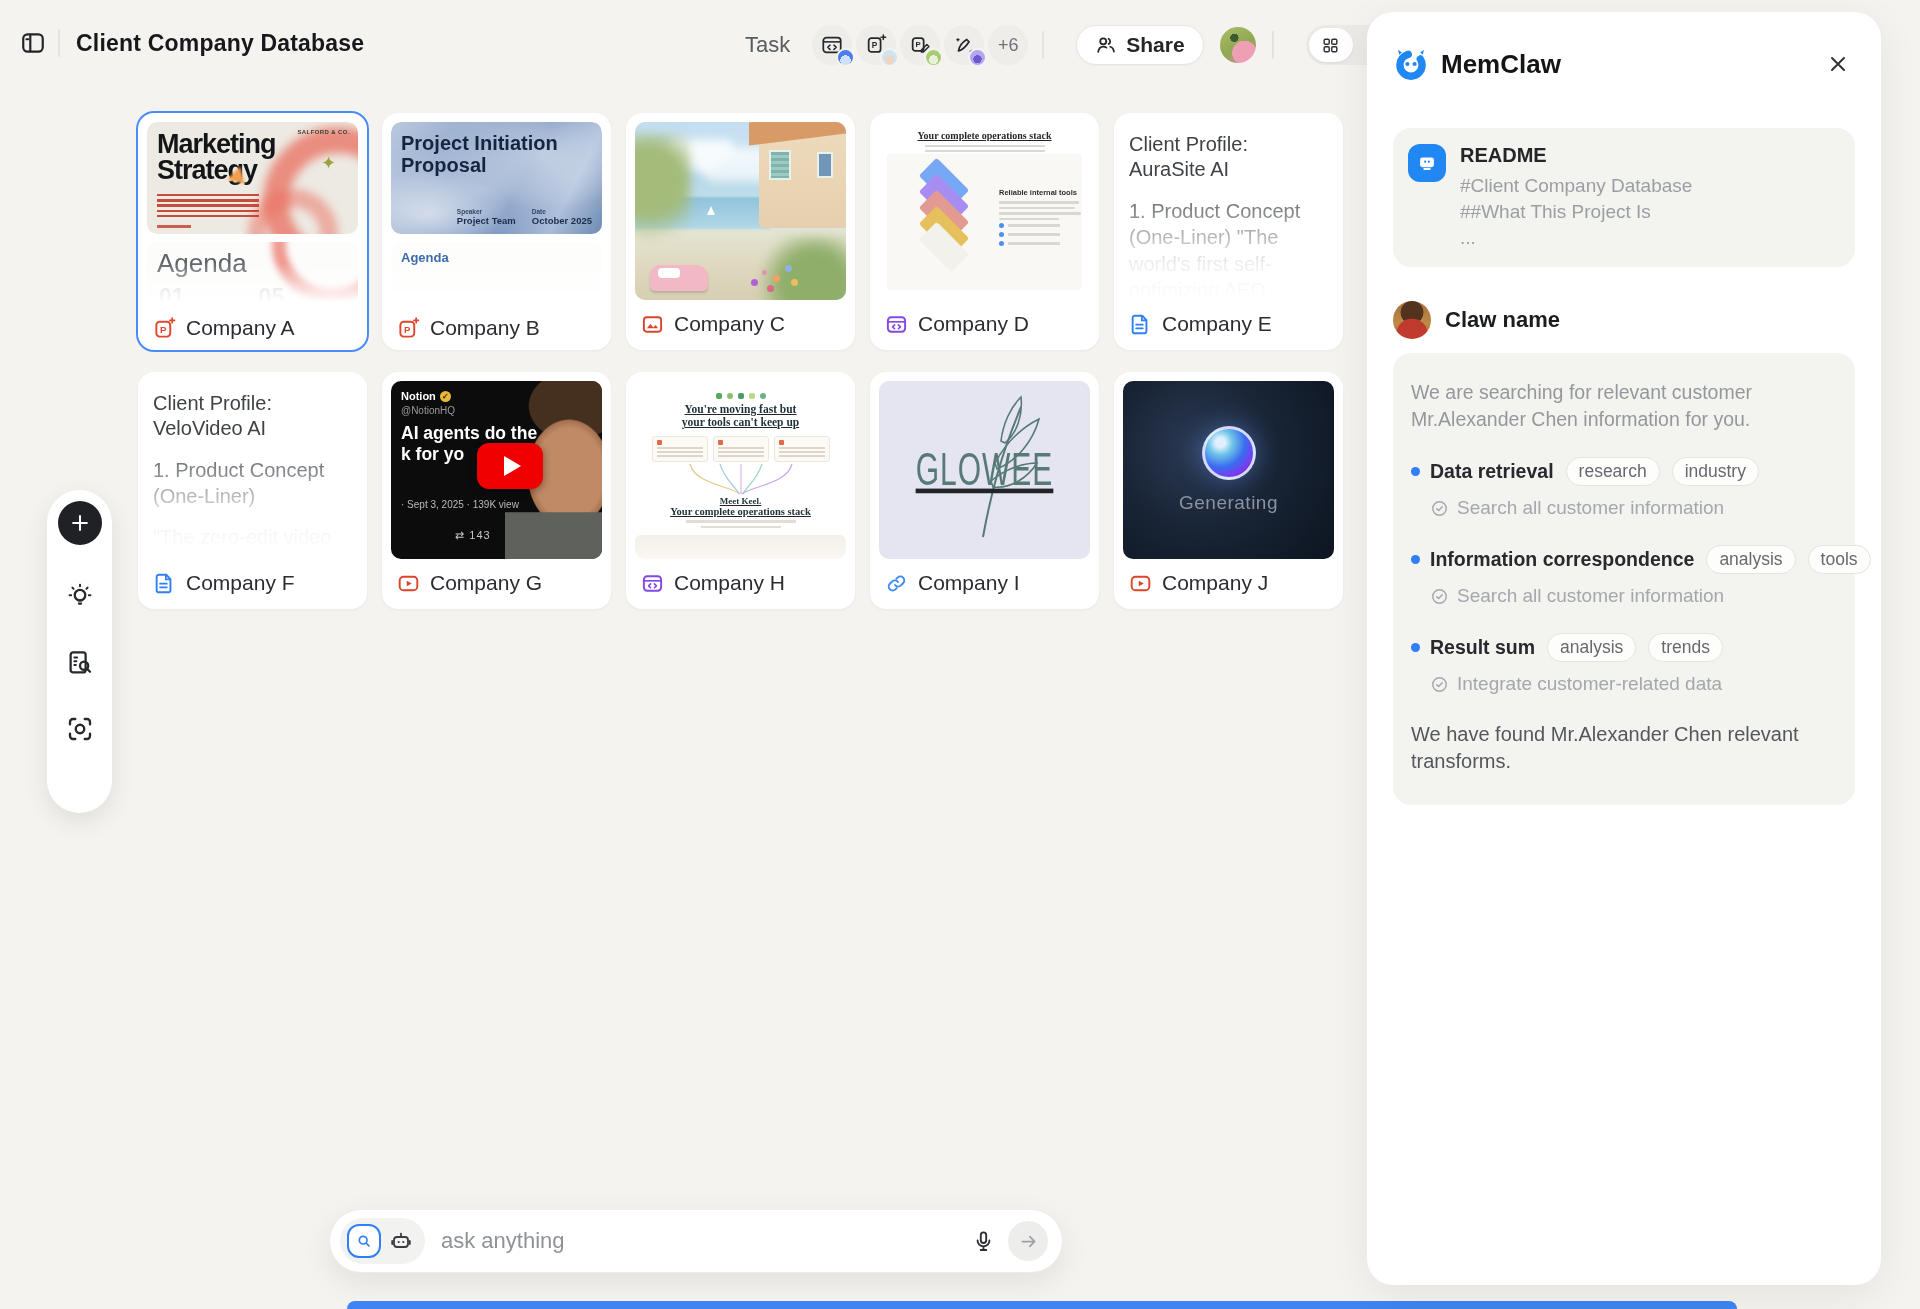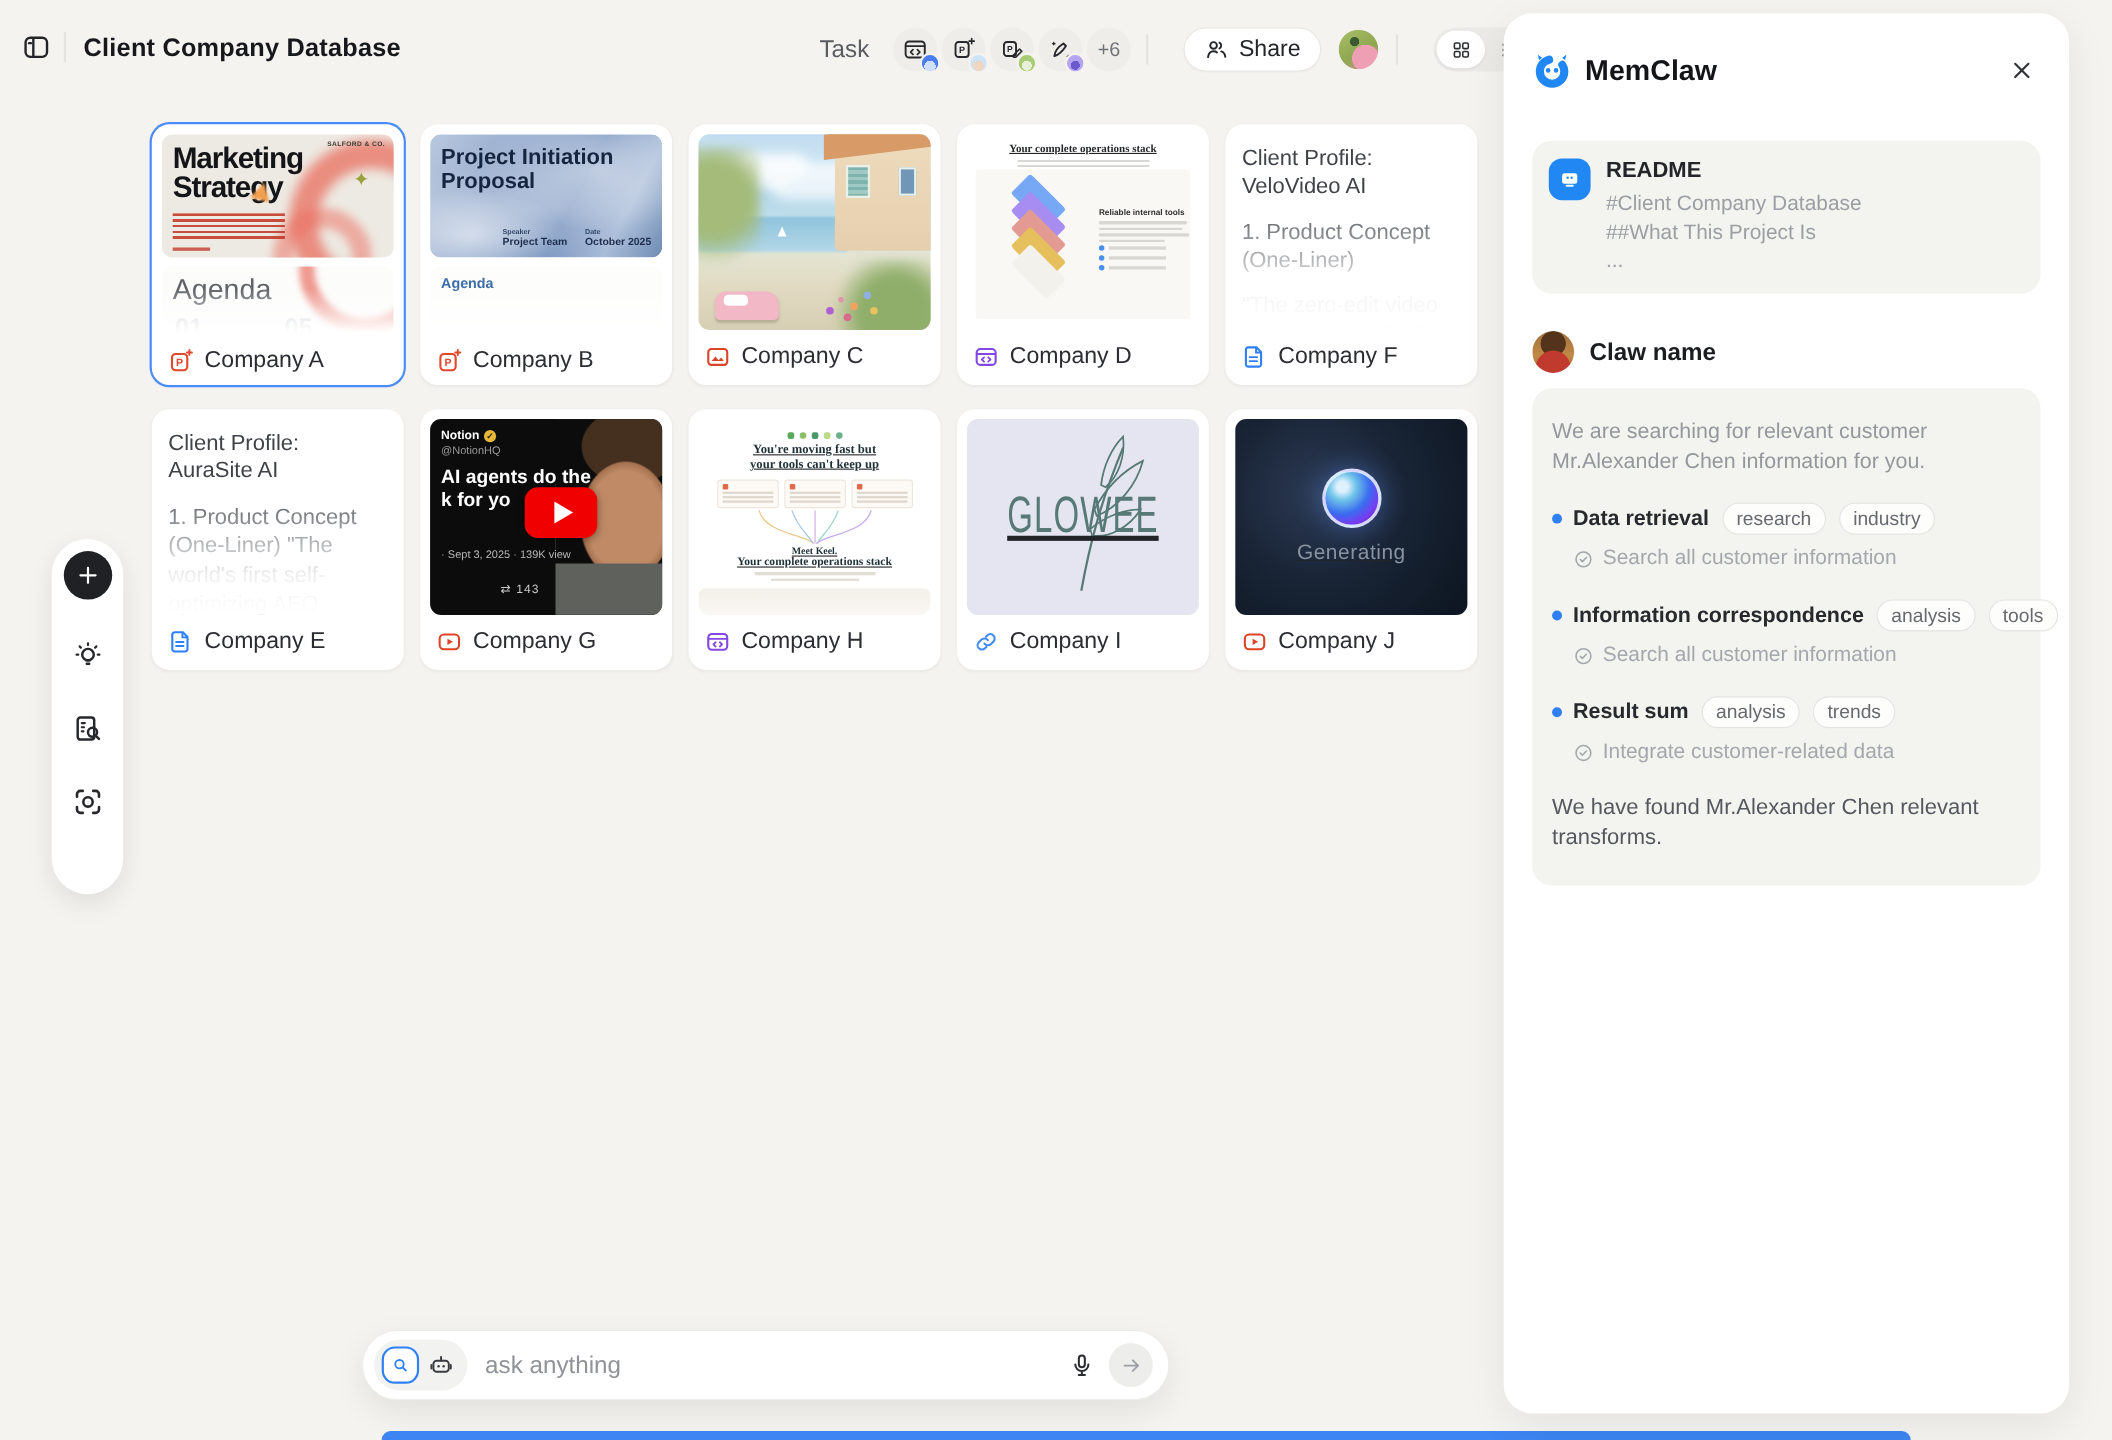--- a/index.html
+++ b/index.html
@@ -21,21 +21,21 @@
   .hdr-mid { position:absolute; left:745px; top:24px; height:42px; display:flex; align-items:center; }
   .task-label { font-size:22px; color:#595c61; margin-right:22px; }
   .chip { position:relative; width:40px; height:40px; border-radius:50%; background:#eeedea; display:flex; align-items:center; justify-content:center; margin-right:4px; cursor:pointer; }
   .chip .mini { position:absolute; right:-3px; bottom:-2px; width:19px; height:19px; border-radius:50%; border:2px solid #f4f3f0; }
   .mini.m1 { background:radial-gradient(circle at 50% 70%, #cfe0ff 0 40%, #4a7df0 41%); }
   .mini.m2 { background:radial-gradient(circle at 50% 65%, #f0d5c0 0 38%, #cde3f6 39%); }
   .mini.m3 { background:radial-gradient(circle at 50% 65%, #e8f0d8 0 36%, #a8cc74 37%); }
   .mini.m4 { background:radial-gradient(circle at 50% 62%, #6a5acd 0 34%, #b5a4f2 35%); }
   .chip.more { font-size:18px; color:#6f7277; background:#eeedea; margin-right:0; }
   .share-btn { display:flex; align-items:center; gap:9px; height:40px; padding:0 18px; background:#fff; border:1px solid #e7e6e3; border-radius:20px; margin-left:18px; cursor:pointer; box-shadow:0 1px 2px rgba(0,0,0,.03); }
-  .share-btn span { font-size:21px; font-weight:400; color:#232529; }
+  .share-btn span { font-size:21px; font-weight:700; color:#232529; }
   .hdr-avatar { width:36px; height:36px; border-radius:50%; margin-left:16px; cursor:pointer;
     background:radial-gradient(circle at 68% 72%, #ef9fb4 0 34%, transparent 35%),
                radial-gradient(circle at 40% 30%, #3c5a32 0 12%, transparent 13%),
                linear-gradient(150deg,#a9bd67 0%, #8fa851 55%, #d98fa6 100%); }
   .view-toggle { display:flex; align-items:center; height:40px; background:#ebeae7; border-radius:20px; padding:3px; margin-left:18px; }
   .vt-seg { width:44px; height:34px; border-radius:17px; display:flex; align-items:center; justify-content:center; cursor:pointer; }
   .vt-seg.active { background:#fff; box-shadow:0 1px 3px rgba(0,0,0,.08); }
 
   
   .cards-grid { position:absolute; left:138px; top:113px; display:grid; grid-template-columns:repeat(5,229px); grid-auto-rows:237px; gap:22px 15px; }
@@ -406,52 +406,52 @@
             <rect x="3" y="4.5" width="18" height="15" rx="3.5" fill="none" stroke="#8247e5" stroke-width="2"></rect>
             <path d="M3 9.2h18" stroke="#8247e5" stroke-width="1.7"></path>
             <path d="M10 12.4l-2.1 2 2.1 2M14 12.4l2.1 2-2.1 2" fill="none" stroke="#8247e5" stroke-width="1.7" stroke-linecap="round" stroke-linejoin="round"></path>
           </svg>
         </span>
        <span class="cname">Company D</span>
      </div>
     </div>
     <div class="card">
     <div class="txt-thumb">
+      <div class="t1">Client Profile: AuraSite AI</div>
+      <div class="t2">1. Product Concept (One-Liner) "The world's first self-optimizing AEO (Answer Engine Optimization) storefront."</div>
+
+      <div class="txt-fade"></div>
+    </div>
+      <div class="card-footer">
+       <span class="cicon">
+          <svg width="23" height="23" viewBox="0 0 24 24">
+            <path d="M6 2.9h7.8l4.4 4.5V19a2.2 2.2 0 0 1-2.2 2.2H6A2.2 2.2 0 0 1 3.8 19V5.1A2.2 2.2 0 0 1 6 2.9z" fill="none" stroke="#2f7ff5" stroke-width="2"></path>
+            <path d="M13.4 3.2v4.6h4.6" fill="none" stroke="#2f7ff5" stroke-width="1.8"></path>
+            <path d="M7.4 12.2h7M7.4 16h7" stroke="#2f7ff5" stroke-width="1.8" stroke-linecap="round"></path>
+          </svg>
+        </span>
+       <span class="cname">Company E</span>
+     </div>
+    </div>
+    <div class="card">
+    <div class="txt-thumb">
       <div class="t1">Client Profile: VeloVideo AI</div>
       <div class="t2">1. Product Concept (One-Liner)</div>
       <div class="t3">"The zero-edit video engine for the TikTok era." VeloVideo AI transforms</div>
       <div class="txt-fade"></div>
     </div>
       <div class="card-footer">
        <span class="cicon">
           <svg width="23" height="23" viewBox="0 0 24 24">
             <path d="M6 2.9h7.8l4.4 4.5V19a2.2 2.2 0 0 1-2.2 2.2H6A2.2 2.2 0 0 1 3.8 19V5.1A2.2 2.2 0 0 1 6 2.9z" fill="none" stroke="#2f7ff5" stroke-width="2"></path>
             <path d="M13.4 3.2v4.6h4.6" fill="none" stroke="#2f7ff5" stroke-width="1.8"></path>
             <path d="M7.4 12.2h7M7.4 16h7" stroke="#2f7ff5" stroke-width="1.8" stroke-linecap="round"></path>
           </svg>
         </span>
        <span class="cname">Company F</span>
-     </div>
-    </div>
-    <div class="card">
-    <div class="txt-thumb">
-      <div class="t1">Client Profile: AuraSite AI</div>
-      <div class="t2">1. Product Concept (One-Liner) "The world's first self-optimizing AEO (Answer Engine Optimization) storefront."</div>
-
-      <div class="txt-fade"></div>
-    </div>
-      <div class="card-footer">
-       <span class="cicon">
-          <svg width="23" height="23" viewBox="0 0 24 24">
-            <path d="M6 2.9h7.8l4.4 4.5V19a2.2 2.2 0 0 1-2.2 2.2H6A2.2 2.2 0 0 1 3.8 19V5.1A2.2 2.2 0 0 1 6 2.9z" fill="none" stroke="#2f7ff5" stroke-width="2"></path>
-            <path d="M13.4 3.2v4.6h4.6" fill="none" stroke="#2f7ff5" stroke-width="1.8"></path>
-            <path d="M7.4 12.2h7M7.4 16h7" stroke="#2f7ff5" stroke-width="1.8" stroke-linecap="round"></path>
-          </svg>
-        </span>
-       <span class="cname">Company E</span>
      </div>
     </div>
     <div class="card">
     <div class="thumb thumb-tall ytG">
       <i class="yt-face"></i>
       <div class="yt-chan">Notion <span class="yt-badge">✓</span></div>
       <div class="yt-handle">@NotionHQ</div>
       <div class="yt-title">AI agents do the<br>k for yo</div>
       <div class="yt-play">
           <i></i>

